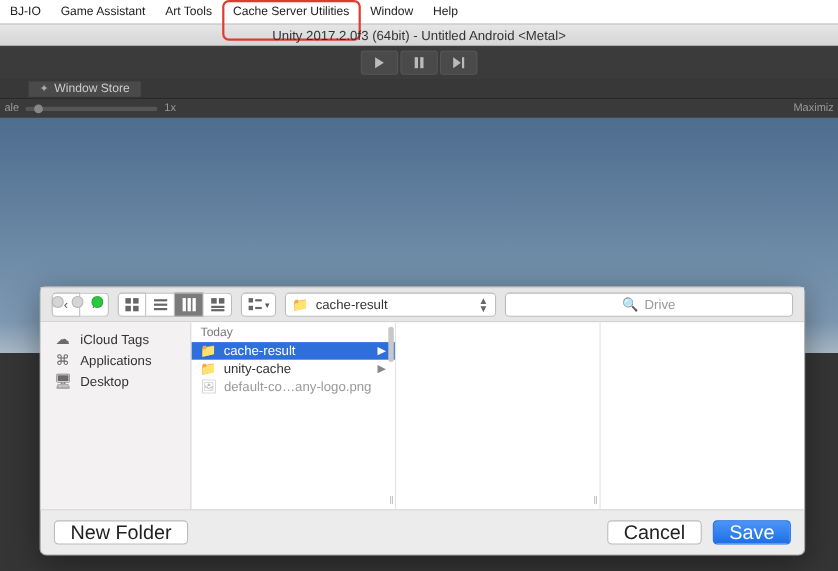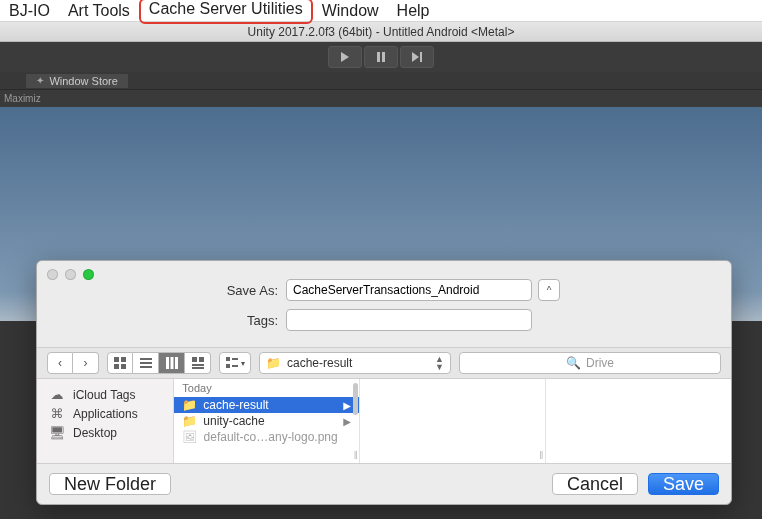--- a/index.html
+++ b/index.html
@@ -1,21 +1,21 @@
 <!DOCTYPE html>
 <html><head>
 <meta charset="utf-8">
 <style>
   * { box-sizing: border-box; margin: 0; padding: 0; font-family: -apple-system, "Helvetica Neue", Arial, sans-serif; }
   body { width: 762px; height: 519px; overflow: hidden; background: #3a3a3a; position: relative; }
 
   
-  .menubar { height: 22px; background: #fff; border-bottom: 1px solid #d5d5d5; display: flex; align-items: center; font-size: 16px; color: #222; }
+  .menubar { height: 22px; background: #fff; border-bottom: 1px solid #d5d5d5; display: flex; font-size: 11px; color: #222; }
   .menubar .item { padding: 0 9px; height: 22px; line-height: 22px; cursor: default; }
-  .menubar .highlight { border: 2px solid #e03a30; border-radius: 6px; padding: 0 8px; line-height: 18px; height: 26px; }
+  .menubar .highlight { border: 2px solid #e03a30; border-radius: 6px; padding: 0 8px; line-height: 18px; height: 37px; }
 
   
   .titlebar { height: 20px; background: linear-gradient(#e6e6e6,#d6d6d6); border-bottom: 1px solid #b8b8b8; text-align: center; font-size: 12px; color: #333; line-height: 20px; }
 
   
   .darkbar { height: 30px; background: #3b3b3b; display:flex; justify-content:center; align-items:center; gap:2px; }
   .playbtn { width:34px; height:22px; background:#4a4a4a; border:1px solid #555; border-radius:3px; display:flex; justify-content:center; align-items:center; color:#bbb; font-size:11px; }
   .tri { width:0;height:0;border-left:8px solid #bbb;border-top:5px solid transparent;border-bottom:5px solid transparent;}
   .pause { display:flex; gap:2px;}
   .pause div{width:3px;height:10px;background:#bbb;}
@@ -80,20 +80,21 @@
   .btn.primary{background:linear-gradient(#4a95f7,#1f6fe5); color:#fff; border-color:#1f6fe5;}
   .spacer{flex:1;}
   .scrollhandle{position:absolute;width:5px;height:44px;background:#c8c8c8;border-radius:3px;}
   svg.ic{width:14px;height:14px;}
 </style>
 </head>
 <body>
 
 <div class="menubar">
   <div class="item">BJ-IO</div>
+  <div class="item">Game Assistant</div>
   <div class="item">Art Tools</div>
   <div class="item highlight">Cache Server Utilities</div>
   <div class="item">Window</div>
   <div class="item">Help</div>
 </div>
 
 <div class="titlebar">Unity 2017.2.0f3 (64bit) - Untitled        Android &lt;Metal&gt;</div>
 
 <div class="darkbar">
   <div class="playbtn">
@@ -114,46 +115,39 @@
 </div>
 
 <div class="tabrow">
   <div class="assettab">
     <span class="staricon">✦</span>
     <span>Window Store</span>
   </div>
 </div>
 
 <div class="scalerow">
+  <div class="left">
+    <span>ale</span>
+    <div class="slider">
+        <div class="knob"></div>
+      </div>
+    <span>1x</span>
+  </div>
   <span>Maximiz</span>
 </div>
 
 <div class="viewport"></div>
 
 <div class="sheet">
   <div class="traffic">
     <div class="tl gray"></div>
     <div class="tl gray"></div>
     <div class="tl green"></div>
   </div>
 
-  <div class="formarea">
-    <div class="formrow">
-      <label>Save As:</label>
-      <input type="text" value="CacheServerTransactions_Android" style="">
-      <div class="expandbtn">
-          <span>^</span>
-        </div>
-    </div>
-    <div class="formrow">
-      <label>Tags:</label>
-      <input type="text" value="" style="">
-      <div style="width:28px"></div>
-    </div>
-  </div>
 
   <div class="toolbar2">
     <div class="seggrp">
       <div class="segbtn">
           <span>‹</span>
         </div>
       <div class="segbtn">
           <span>›</span>
         </div>
     </div>

